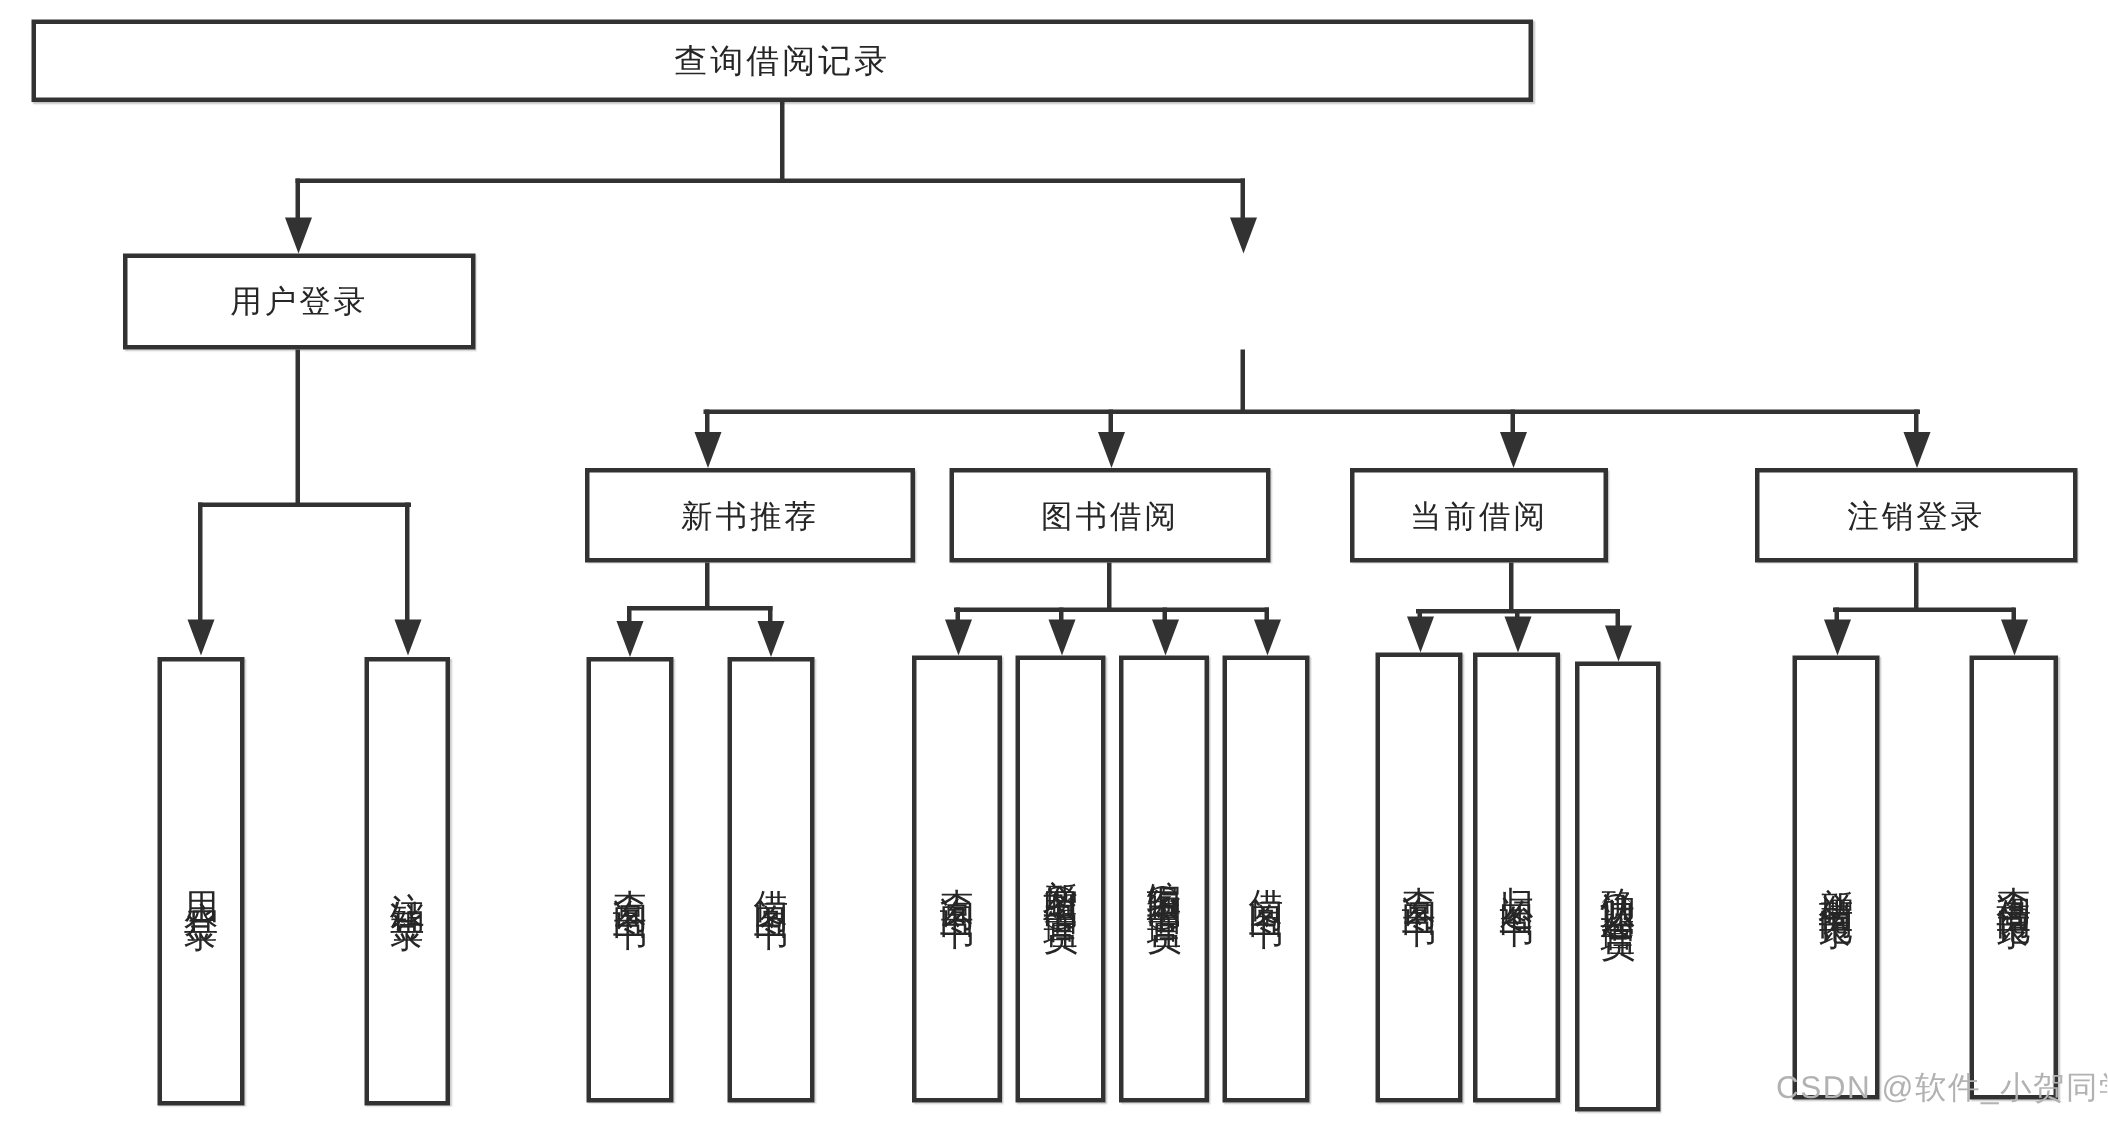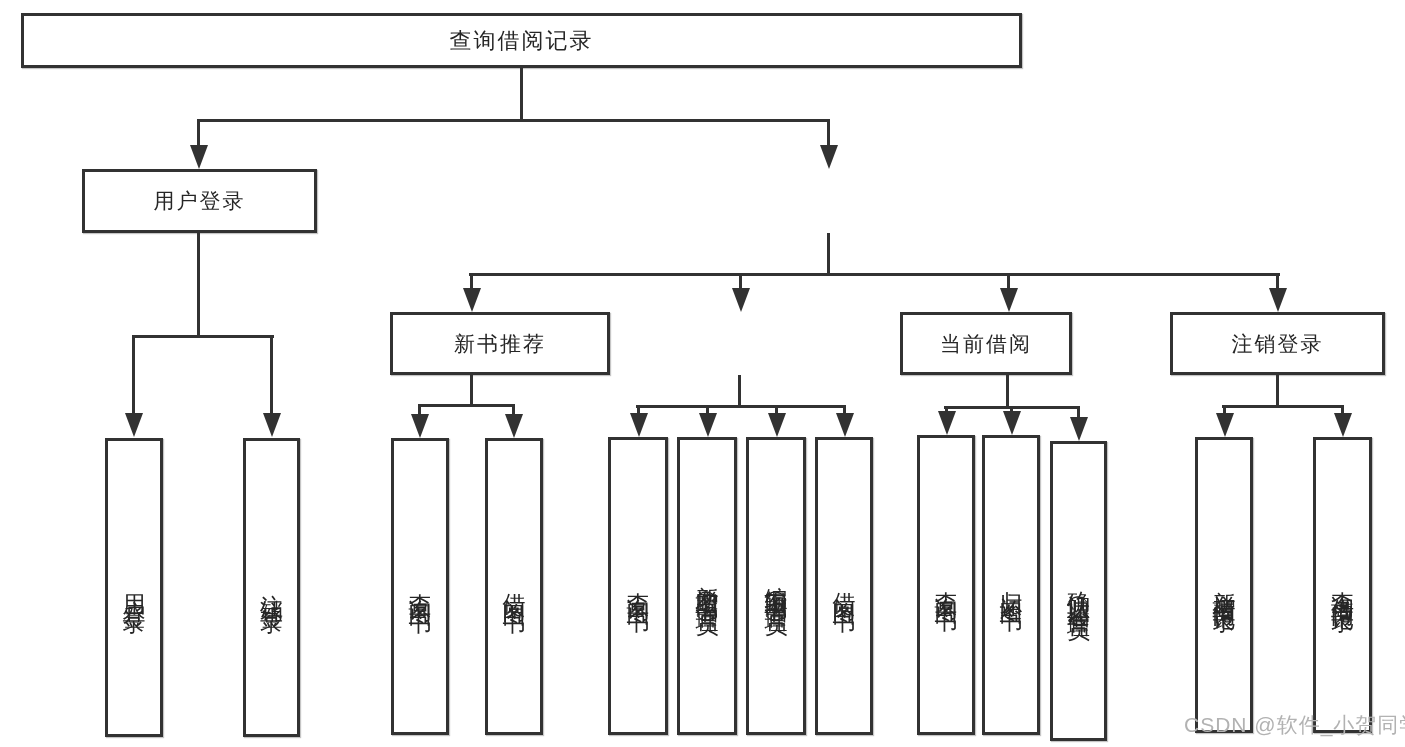--- a/index.html
+++ b/index.html
@@ -48,20 +48,23 @@
 
   <div class="hbox" style="left:82px;top:169px;width:235px;height:64px;">
     <span>用户登录</span>
   </div>
 
 
   <div class="hbox" style="left:355px;top:312px;width:220px;height:63px;margin-left:35px;">
     <span>新书推荐</span>
   </div>
 
+  <div class="hbox" style="left:633px;top:312px;width:214px;height:63px;">
+    <span>图书借阅</span>
+  </div>
 
   <div class="hbox" style="left:900px;top:312px;width:172px;height:63px;">
     <span>当前借阅</span>
   </div>
 
   <div class="hbox" style="left:1170px;top:312px;width:215px;height:63px;">
     <span>注销登录</span>
   </div>
 
   <div class="vbox" style="left:105px;top:438px;width:58px;height:299px;">

